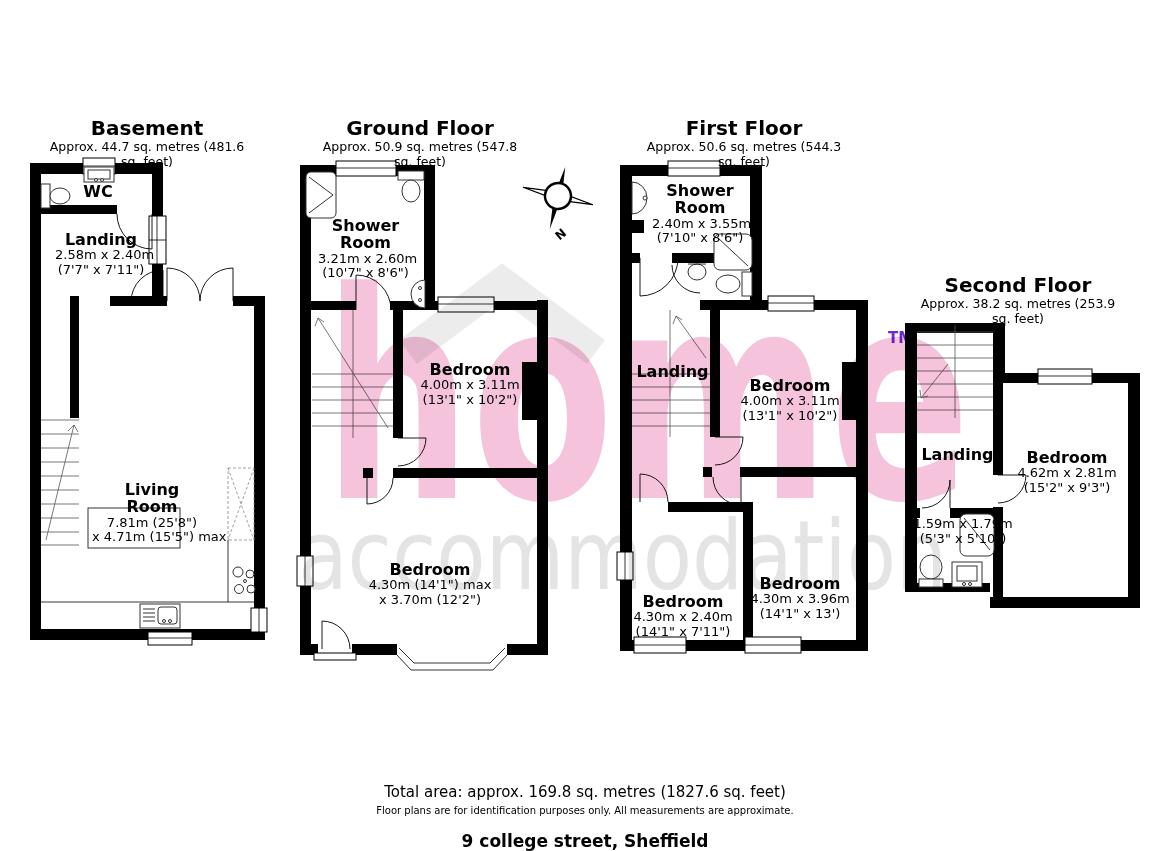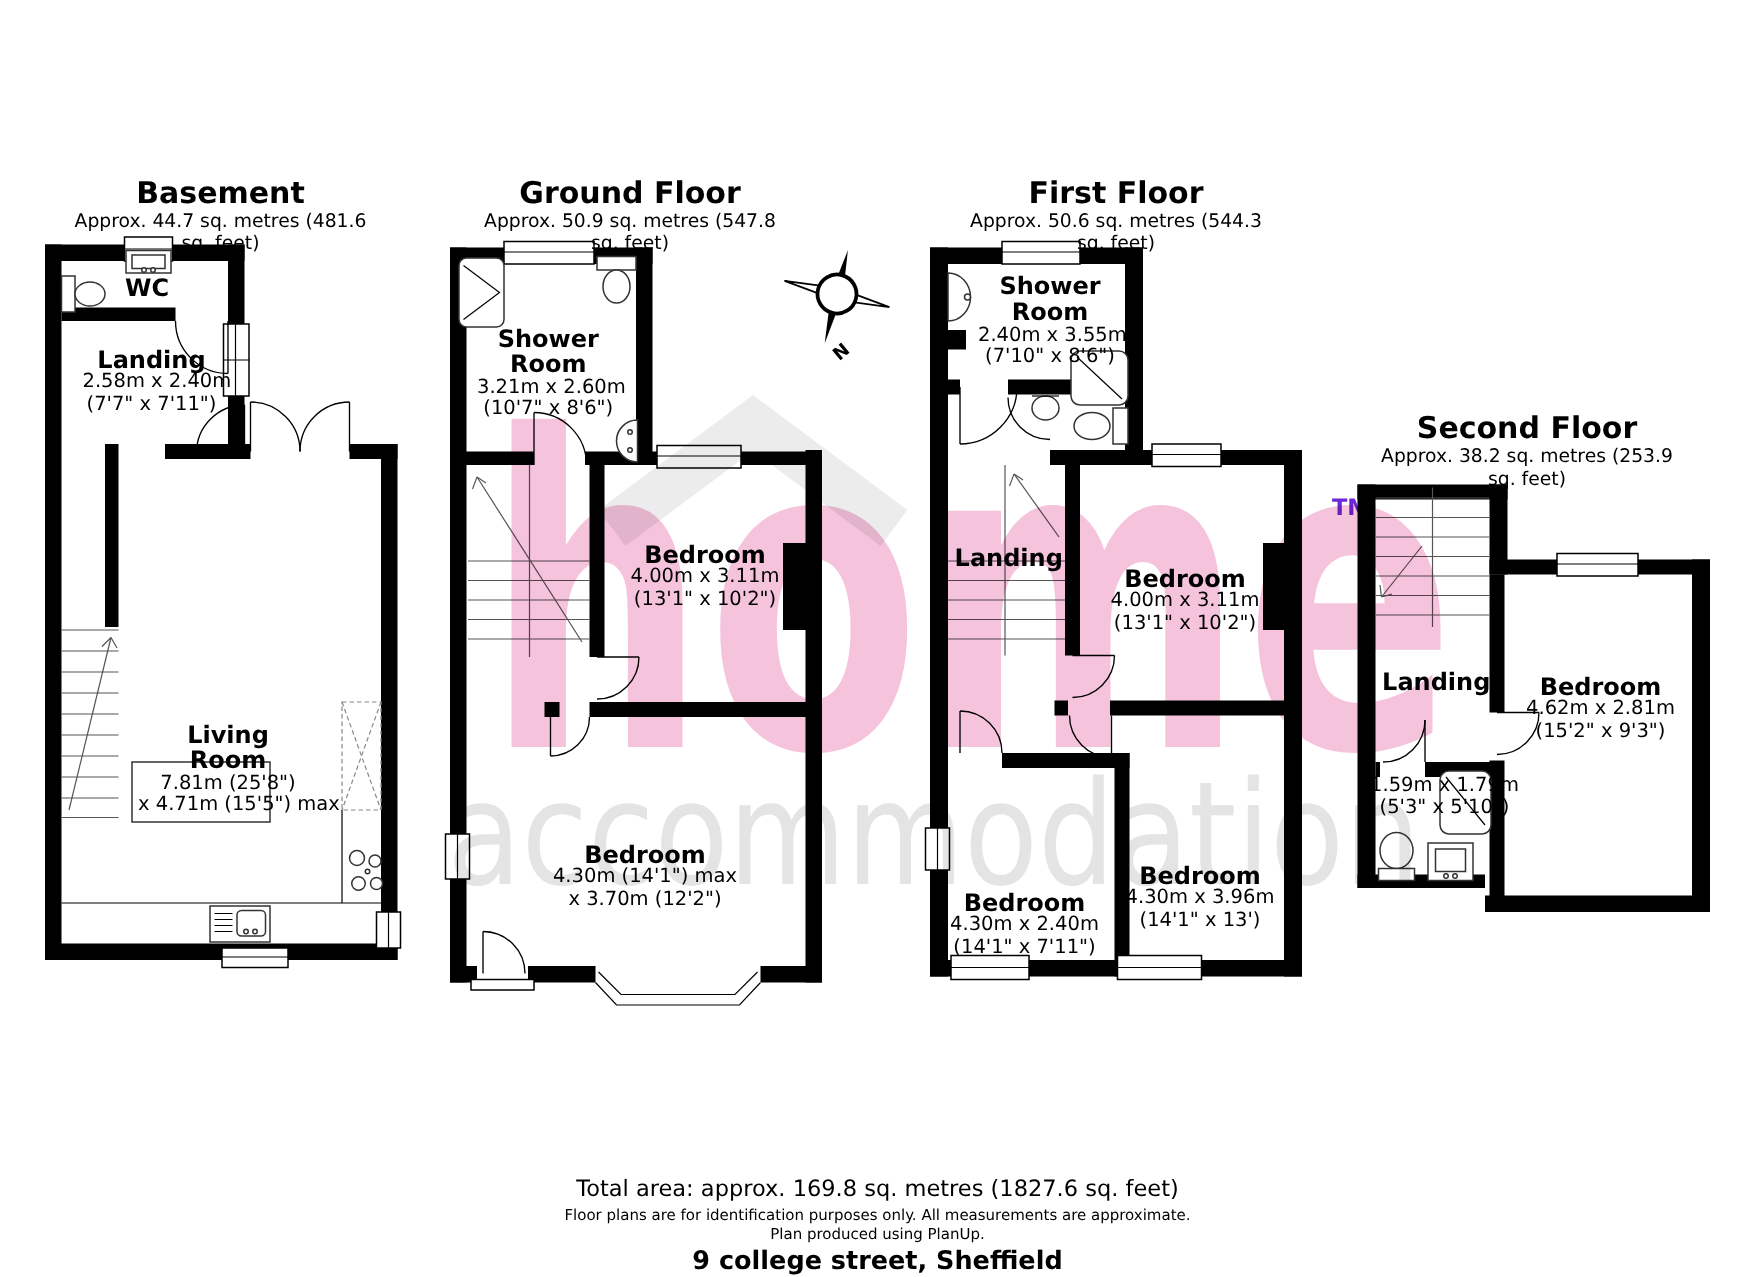--- a/index.html
+++ b/index.html
@@ -403,16 +403,15 @@
 
   <svg class="wm" style="left:380px;top:262px;" width="240" height="110" viewBox="0 0 240 110">
     <polyline points="28,90 122,20 216,90" fill="none" stroke="#ececec" stroke-width="30"></polyline>
   </svg>
   <div class="wm" id="wm-home" style="color:#f5c3dc;">home</div>
   <div class="wm" id="wm-tm" style="color:#6d28d9;">TM</div>
   <div class="wm" id="wm-acc" style="color:#e4e4e4;">accommodation</div>
 
   <div class="footer-line" style="top:783px;font-size:15px;">Total area: approx. 169.8 sq. metres (1827.6 sq. feet)</div>
   <div class="footer-line" style="top:805px;font-size:10px;">Floor plans are for identification purposes only. All measurements are approximate.</div>
-  <div class="footer-line" style="top:818px;font-size:10px;">Plan produced using PlanUp.</div>
   <div class="footer-line" style="top:831px;font-size:17px;font-weight:bold;">9 college street, Sheffield</div>
 
 </div>
 
 </body></html>

